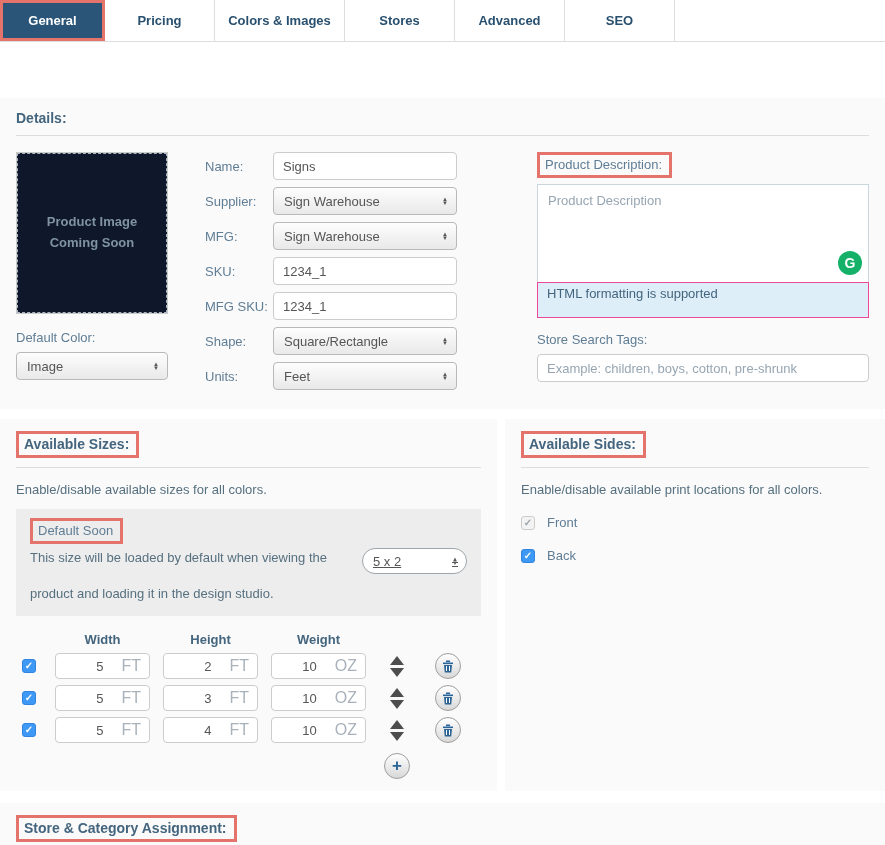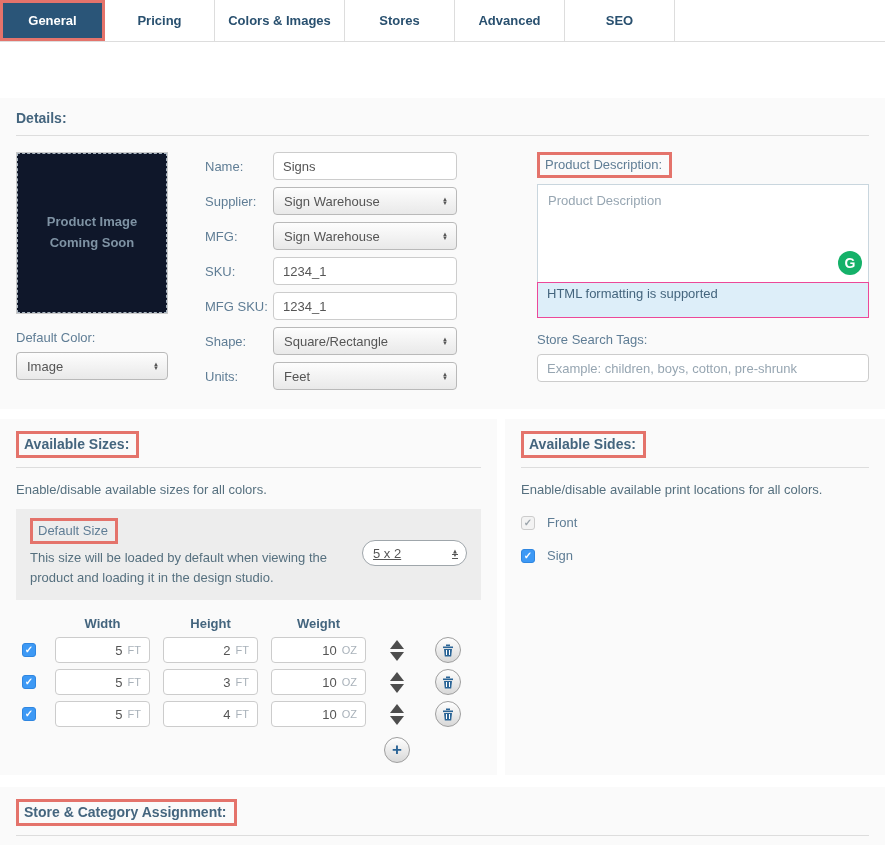--- a/index.html
+++ b/index.html
@@ -73,21 +73,21 @@
   .defsize-text { flex: 1; padding-right: 12px; }
   .defsize-text .line { margin-top: 4px; line-height: 1.55; }
   .defsize-select { width: 105px; height: 26px; border-radius: 13px; background: #fff; border: 1px solid #9fa6ab; flex: none; text-decoration: underline; }
 
   .sz-grid { display: grid; grid-template-columns: 26px 95px 95px 95px 36px 40px; column-gap: 13px;
              align-items: center; margin-top: 6px; }
   .sz-head { font-weight: bold; color: #44657e; text-align: center; margin-top: 10px; }
   .unit-input { height: 26px; border: 1px solid #ccc; border-radius: 4px; background: #fff; display: flex;
                 align-items: center; justify-content: flex-end; padding: 0 8px; cursor: text; }
   .uval { color: #555; }
-  .uunit { color: #a9b2ba; margin-left: 5px; font-size: 11px; }
+  .uunit { color: #a9b2ba; margin-left: 18px; font-size: 16px; }
   .cb-cell { display: flex; justify-content: center; }
   .sorter { display: flex; flex-direction: column; align-items: center; cursor: grab; gap: 3px; }
   .tri-up { width: 0; height: 0; border-left: 7px solid transparent; border-right: 7px solid transparent; border-bottom: 9px solid #4d4d4d; }
   .tri-down { width: 0; height: 0; border-left: 7px solid transparent; border-right: 7px solid transparent; border-top: 9px solid #4d4d4d; }
   .circle-btn { width: 26px; height: 26px; border-radius: 50%; border: 1px solid #9e9e9e;
                 background: linear-gradient(#ffffff, #d8d8d8); display: flex; align-items: center;
                 justify-content: center; cursor: pointer; margin: 0 auto; }
   .plus-btn::after { content: "+"; color: #2a6496; font-size: 17px; font-weight: bold; line-height: 1; margin-top: -2px; }
   .side-row { display: flex; align-items: center; margin-top: 18px; }
   .side-row .lbl { margin-left: 12px; }
@@ -189,23 +189,23 @@
 
 <div class="two-col">
 
   <div class="panel panel-sizes">
     <div class="panel-h annot">Available Sizes:</div>
     <div class="hr"></div>
     <div class="sec-desc">Enable/disable available sizes for all colors.</div>
 
     <div class="defsize-box">
       <div class="defsize-text">
-        <span class="annot" style="color:#5f7d95">Default Size</span>
+        <span class="annot" style="color:#5f7d95">Default Soon</span>
         <div class="line">This size will be loaded by default when viewing the</div>
-        <div class="line" style="margin-top:0">product and loading it in the design studio.</div>
+        <div class="line" style="margin-top:16px">product and loading it in the design studio.</div>
       </div>
       <div class="select defsize-select">
         <span class="sval">5 x 2</span>
         <span class="caret"></span>
       </div>
     </div>
 
     
     <div class="sz-grid">
       <div></div>
@@ -329,21 +329,21 @@
     <div class="panel-h annot">Available Sides:</div>
     <div class="hr"></div>
     <div class="sec-desc">Enable/disable available print locations for all colors.</div>
 
     <div class="side-row">
       <span class="cb disabled"></span>
       <span class="lbl">Front</span>
     </div>
     <div class="side-row">
       <span class="cb"></span>
-      <span class="lbl">Sign</span>
+      <span class="lbl">Back</span>
     </div>
   </div>
 </div>
 
 <div class="gap12"></div>
 
 <div class="panel" style="min-height:105px">
   <div class="panel-h annot">Store &amp; Category Assignment:</div>
   <div class="hr"></div>
 

